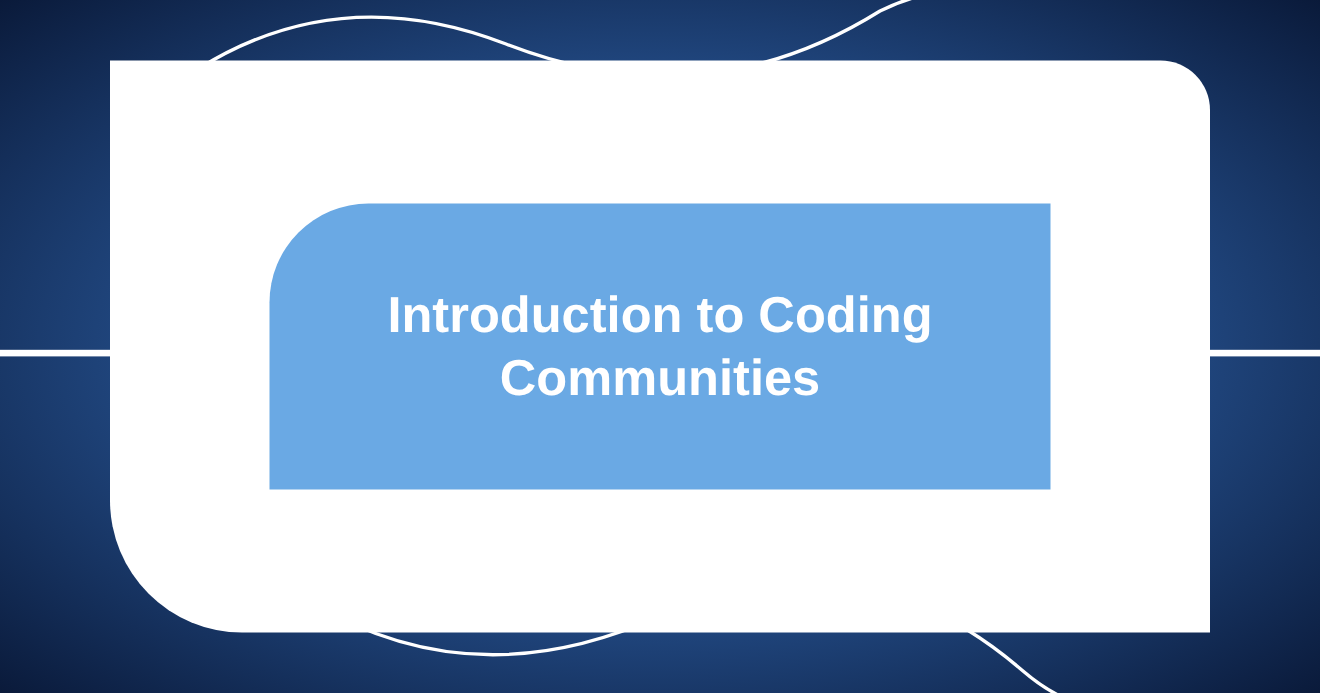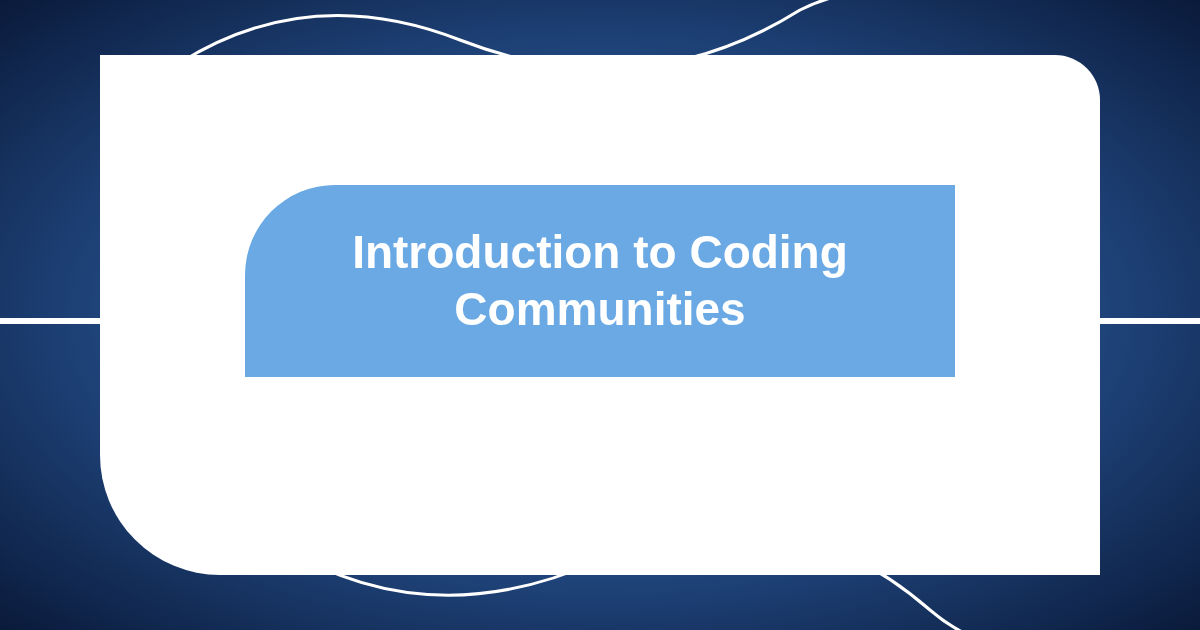--- a/index.html
+++ b/index.html
@@ -58,21 +58,21 @@
       height: 520px;
       background: white;
       border-top-right-radius: 45px;
       border-bottom-left-radius: 120px;
     }
     .inner-shape {
       position: absolute;
       left: 245px;
       top: 185px;
       width: 710px;
-      height: 192px;
+      height: 260px;
       background: #6aa9e4;
       border-top-left-radius: 90px;
       display: flex;
       align-items: center;
       justify-content: center;
       padding: 0 50px;
     }
     .title {
       color: white;
       font-size: 46px;

